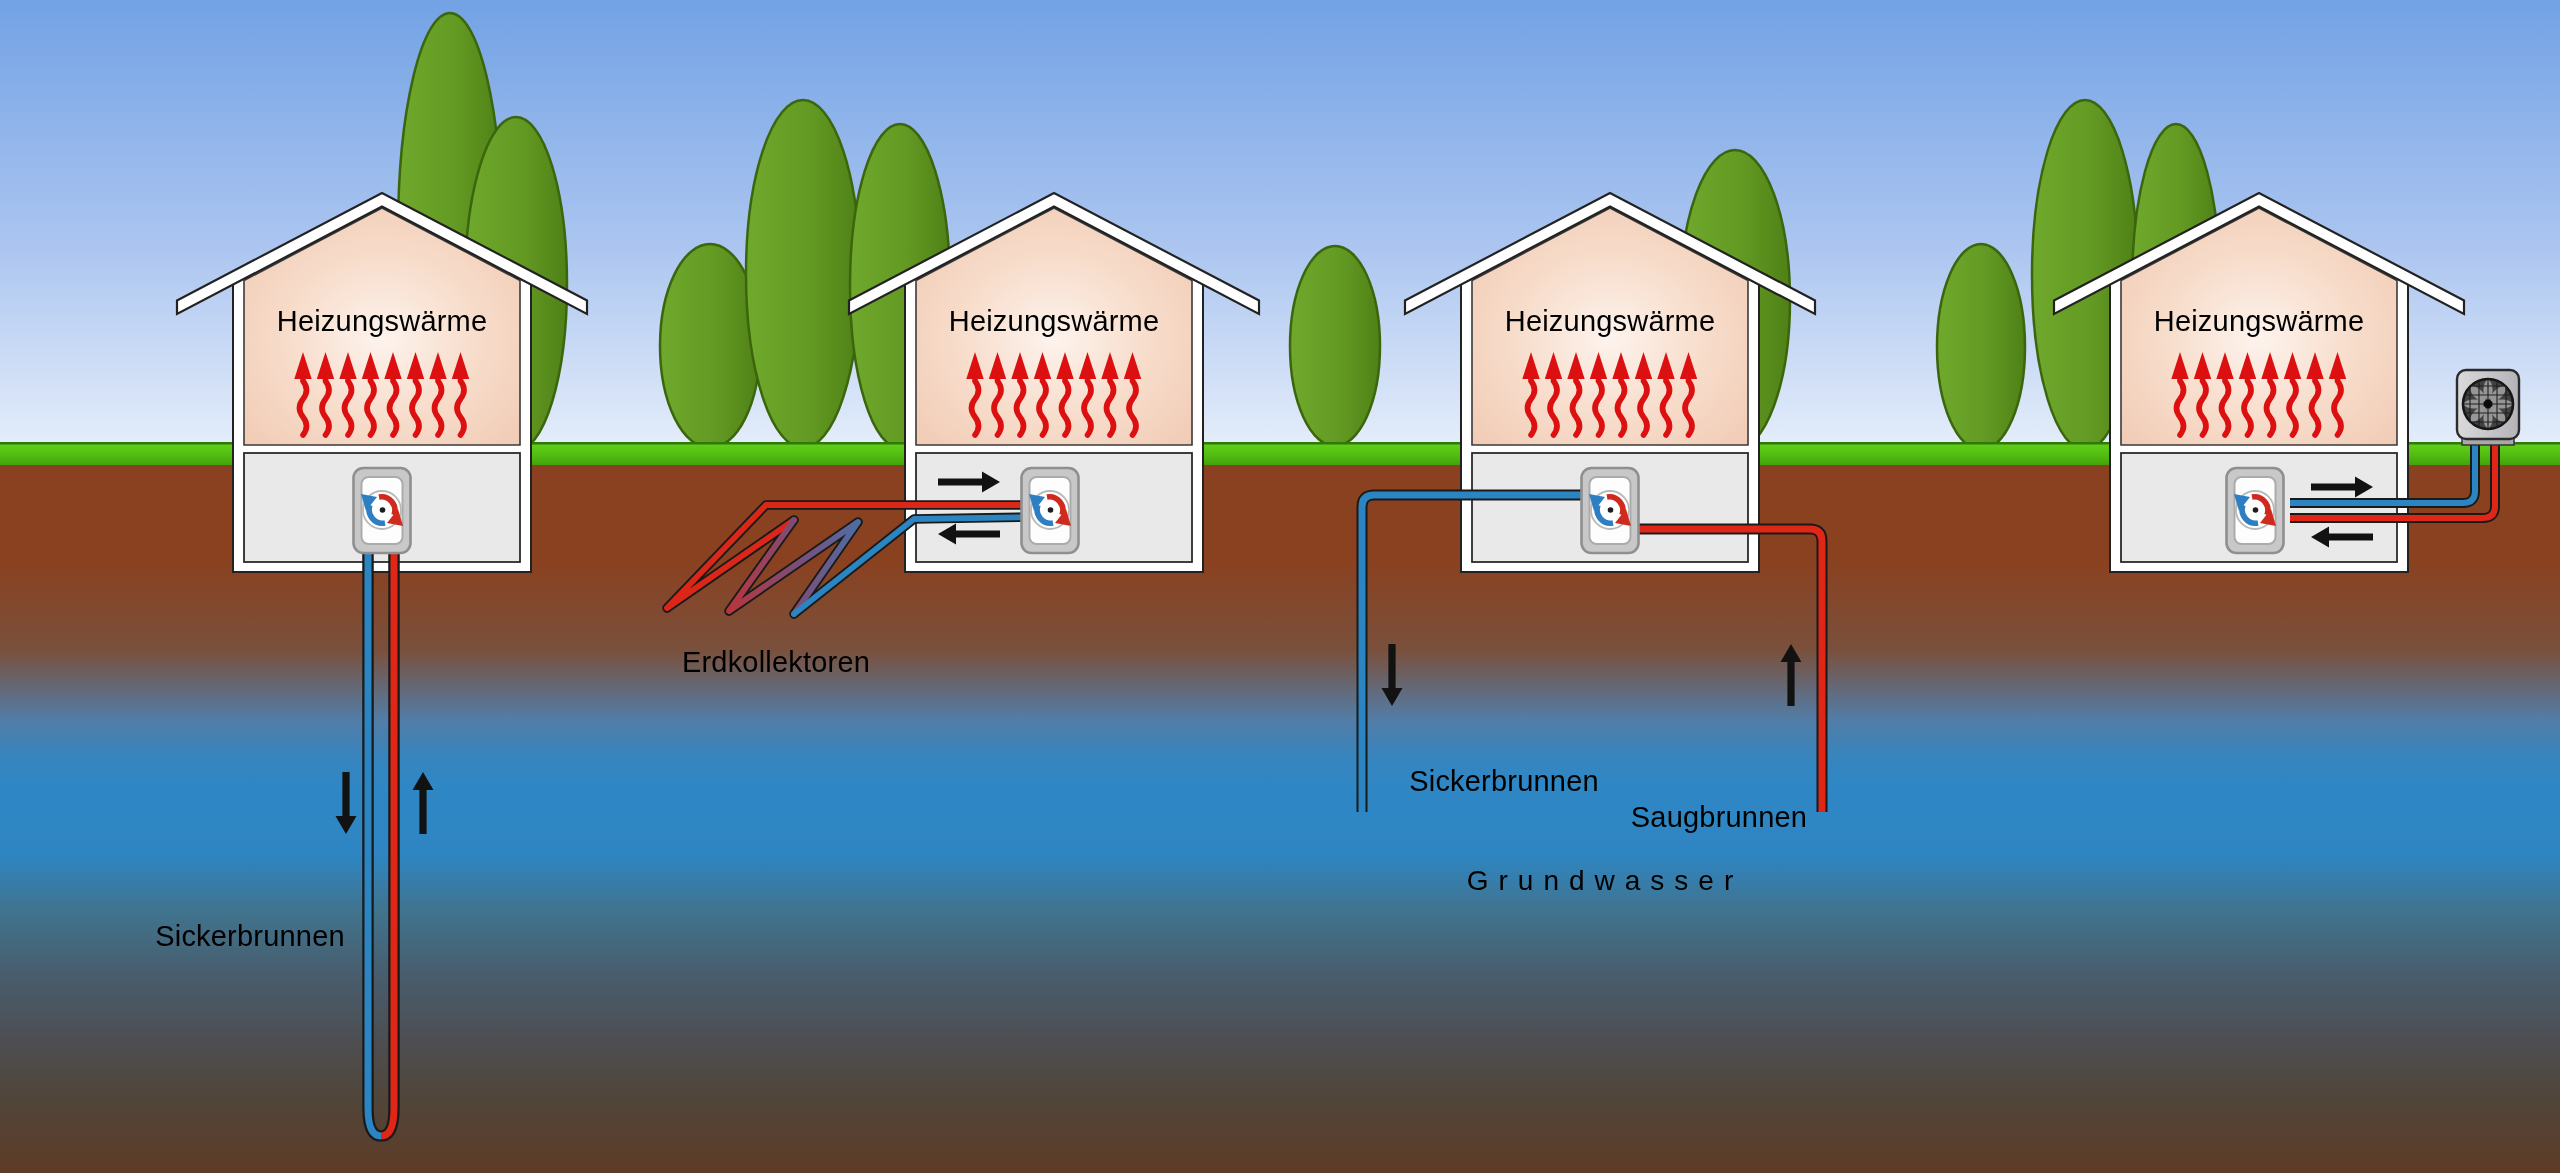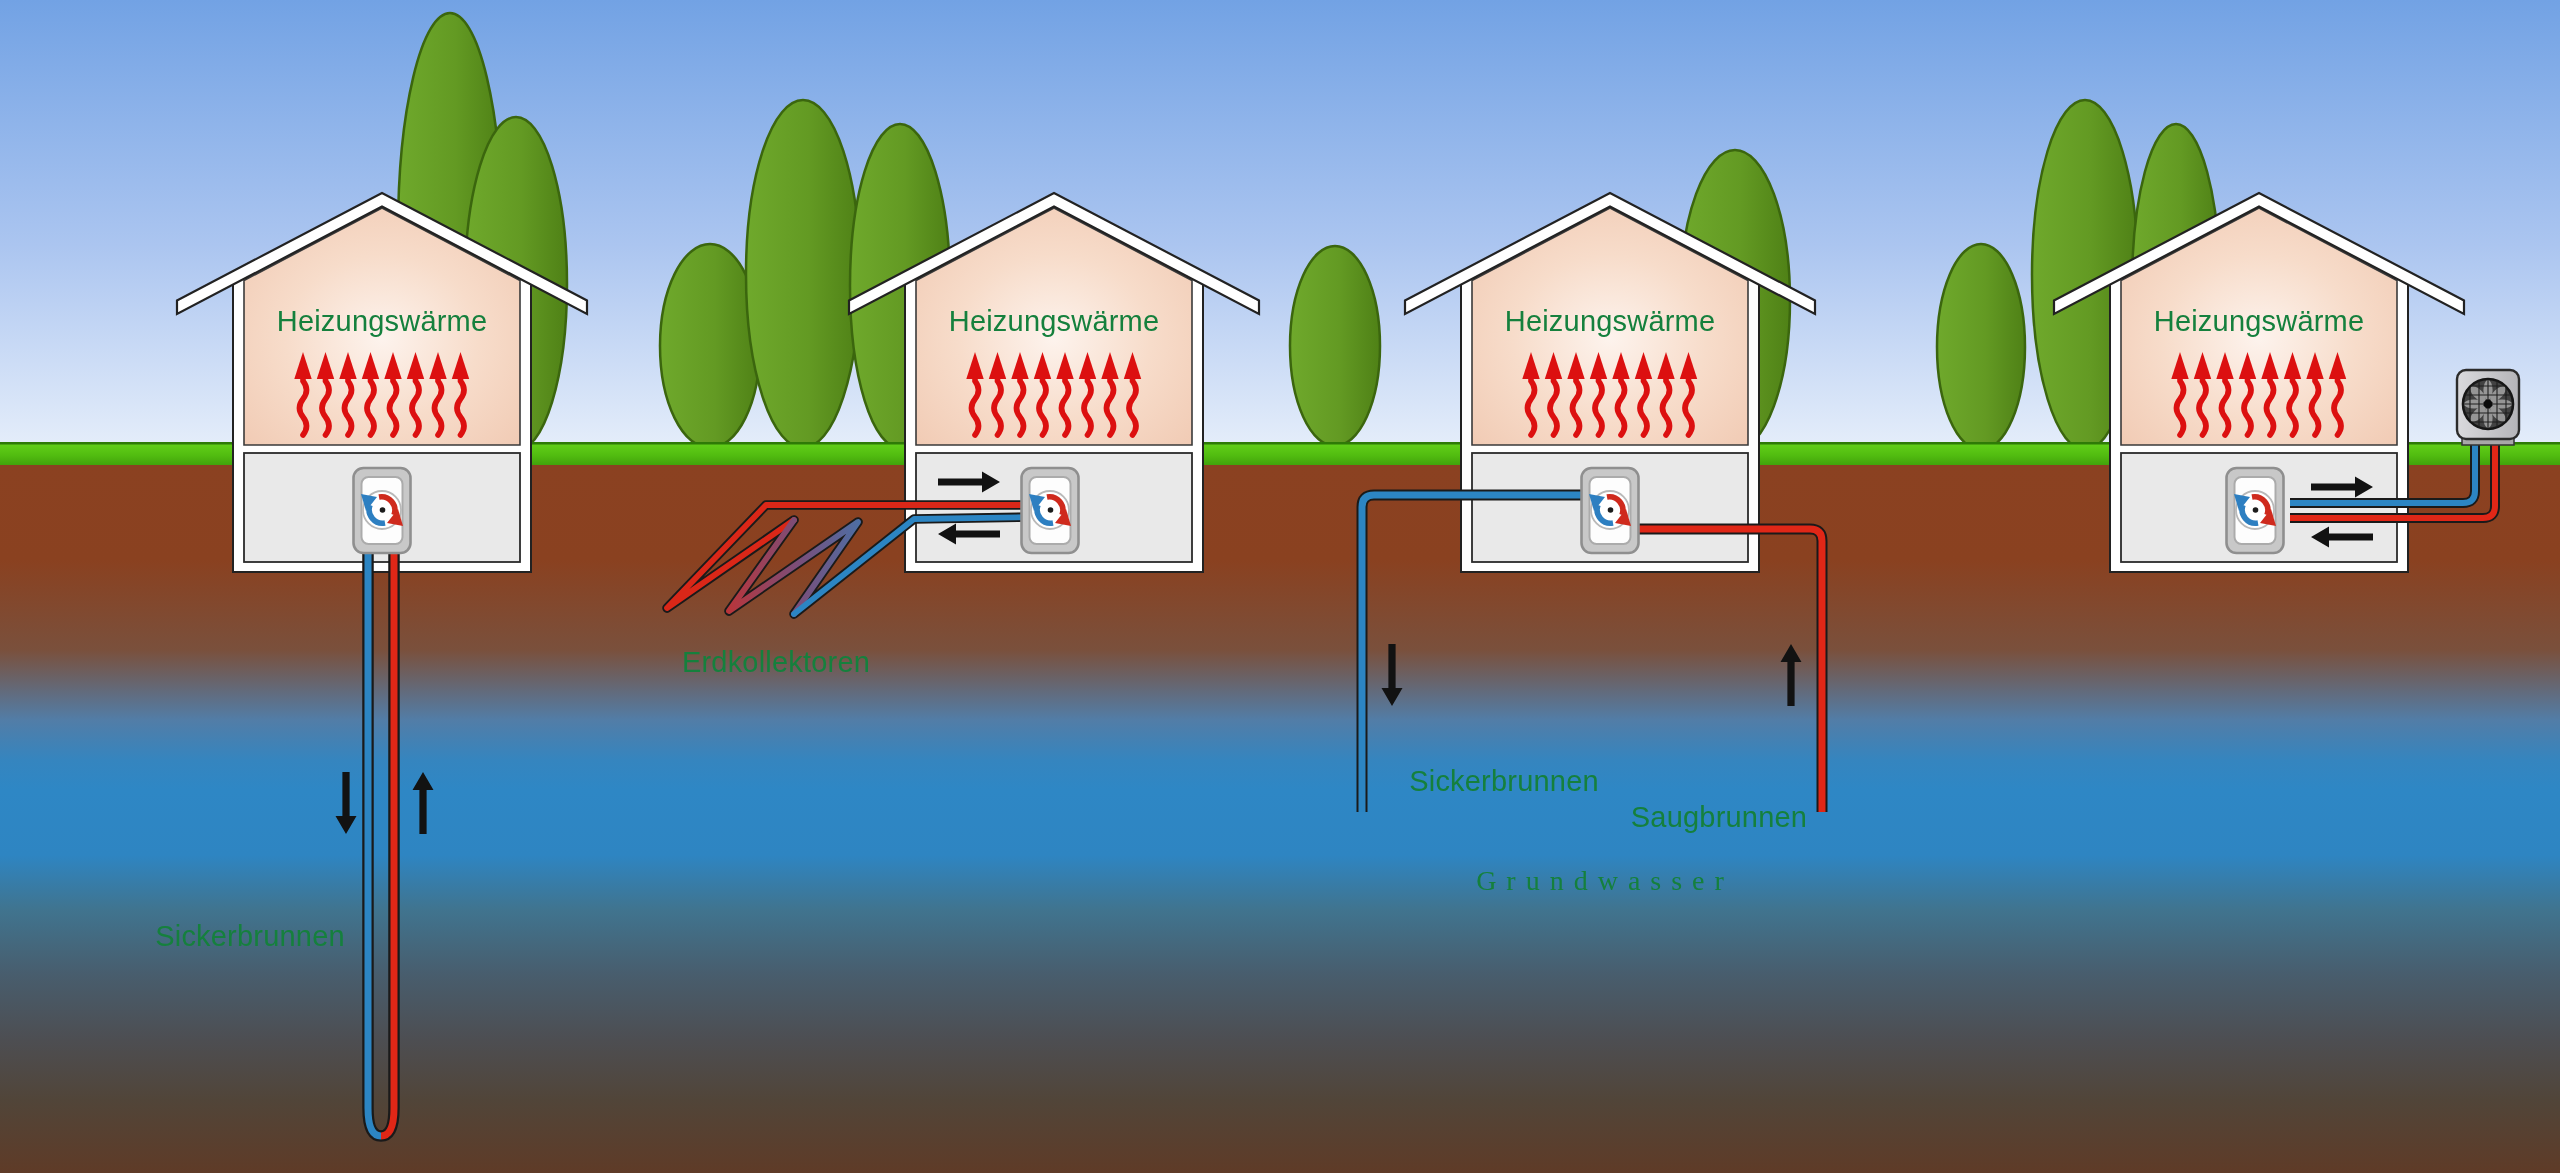--- a/index.html
+++ b/index.html
@@ -7,21 +7,21 @@
     position:relative;
     width:2560px;height:1173px;
     overflow:hidden;
     font-family:"Liberation Sans", sans-serif;
   }
   .stage svg{position:absolute;left:0;top:0;}
   .label{
     position:absolute;
     transform:translate(-50%,-50%);
     font-size:29px;
-    color:#15803d;
+    color:#000000;
     white-space:nowrap;
     letter-spacing:0.2px;
   }
   .label.spread{letter-spacing:10px;font-size:28px;}
 </style>
 </head>
 <body>
 
 <div class="stage">
 <svg width="2560" height="1173" viewBox="0 0 2560 1173">
@@ -290,14 +290,14 @@
 
 <div class="label" style="left:382px;top:321px;">Heizungswärme</div>
 <div class="label" style="left:1054px;top:321px;">Heizungswärme</div>
 <div class="label" style="left:1610px;top:321px;">Heizungswärme</div>
 <div class="label" style="left:2259px;top:321px;">Heizungswärme</div>
 
 <div class="label" style="left:250px;top:936px;">Sickerbrunnen</div>
 <div class="label" style="left:776px;top:662px;">Erdkollektoren</div>
 <div class="label" style="left:1504px;top:781px;">Sickerbrunnen</div>
 <div class="label" style="left:1719px;top:781px;margin-top:36px;">Saugbrunnen</div>
-<div class="label spread" style="left:1605px;top:881px;font-family:Liberation Serif, serif;">Grundwasser</div>
+<div class="label spread" style="left:1605px;top:881px;">Grundwasser</div>
 </div>
 
 </body></html>

